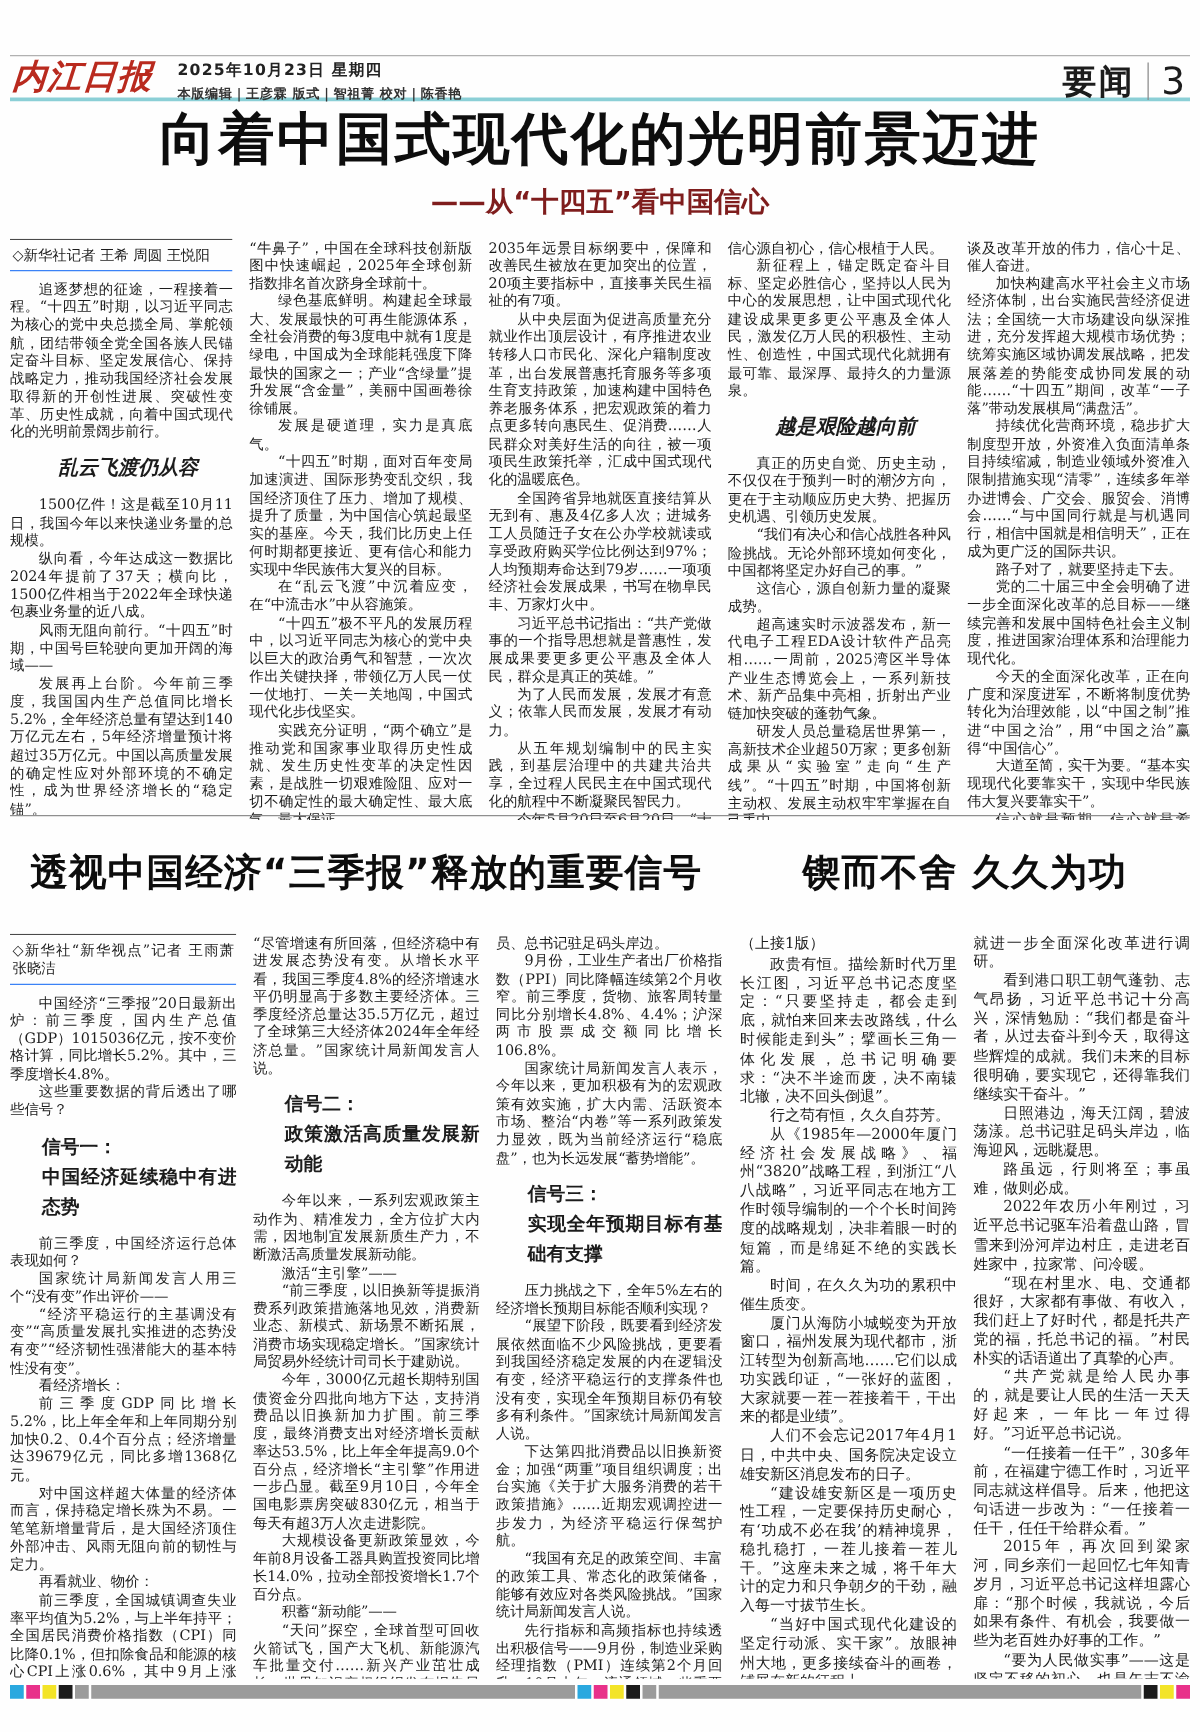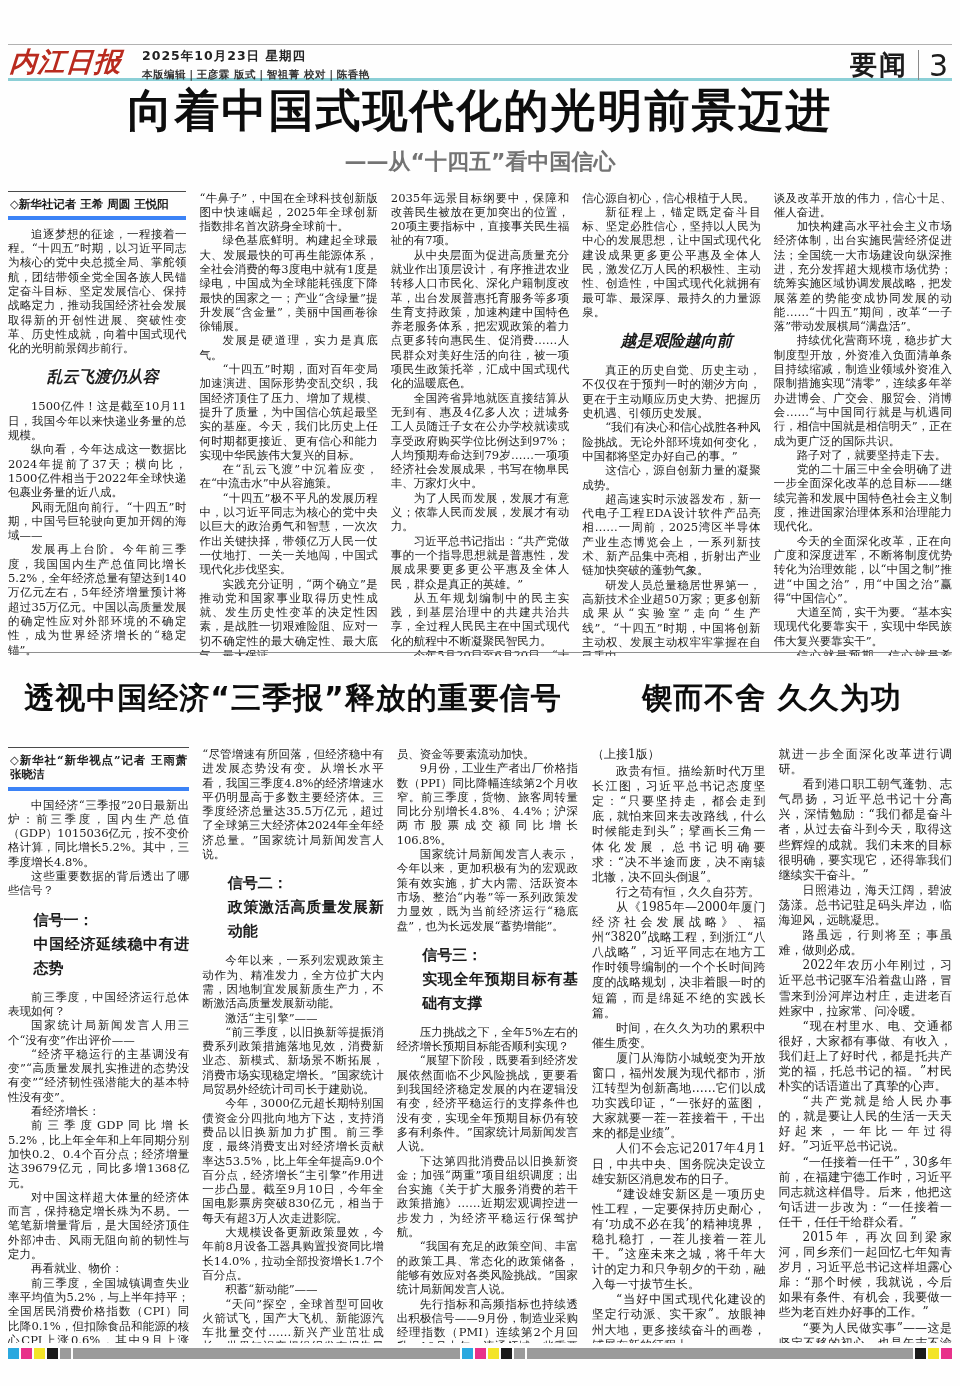--- a/index.html
+++ b/index.html
@@ -38,30 +38,30 @@
 
   
   .lead { position: absolute; top: 86px; left: 8px; right: 8px; }
   .lead-h {
     font-family: "DejaVu Sans","Liberation Sans",sans-serif;
     font-size: 45px; font-weight: 900; text-align: center;
     letter-spacing: 2px; line-height: 1.1; color:#0d0d0d;
   }
   .lead-sub {
     font-family: "DejaVu Sans","Liberation Sans",sans-serif;
-    font-size: 22px; font-weight: 700; text-align: center; margin-top: 11px; color:#737373;
+    font-size: 22px; font-weight: 700; text-align: center; margin-top: 11px; color:#7f1d1d;
   }
   .cols { display: flex; gap: 13px; overflow: hidden; }
   .cols-lead { margin-top: 14px; height: 465px; }
   .col { flex: 1 1 0; overflow: hidden; font-size: 11.5px; line-height: 14.3px; text-align: justify; }
   .col p { text-indent: 2em; }
   .col p.pcont, .col p.note, .col p.byline, .col p.sign, .col p.subhead, .col p.subhead2 { text-indent: 0; }
   .byline {
-    font-weight: 700; font-size: 11.5px;
-    border-top: 1px solid #4a4a4a; border-bottom: 4px solid #3b82f6;
+    font-weight: 400; font-size: 11.5px;
+    border-top: 1px solid #4a4a4a; border-bottom: 1px solid #3b82f6;
     padding: 5px 2px; margin-bottom: 7px;
   }
   .subhead {
     font-family: "DejaVu Sans","Liberation Sans",sans-serif;
     font-weight: 700; font-size: 16px; line-height: 1.25;
     padding: 12px 0 12px 2.4em;
     font-style: italic;
   }
   .subhead2 {
     font-family: "DejaVu Sans","Liberation Sans",sans-serif;
@@ -132,22 +132,22 @@
           <p class="p">发展是硬道理，实力是真底气。</p>
           <p class="p">“十四五”时期，面对百年变局加速演进、国际形势变乱交织，我国经济顶住了压力、增加了规模、提升了质量，为中国信心筑起最坚实的基座。今天，我们比历史上任何时期都更接近、更有信心和能力实现中华民族伟大复兴的目标。</p>
           <p class="p">在“乱云飞渡”中沉着应变，在“中流击水”中从容施策。</p>
           <p class="p">“十四五”极不平凡的发展历程中，以习近平同志为核心的党中央以巨大的政治勇气和智慧，一次次作出关键抉择，带领亿万人民一仗一仗地打、一关一关地闯，中国式现代化步伐坚实。</p>
           <p class="p">实践充分证明，“两个确立”是推动党和国家事业取得历史性成就、发生历史性变革的决定性因素，是战胜一切艰难险阻、应对一切不确定性的最大确定性、最大底气、最大保证。</p>
         </div>
         <div class="col">
           <p class="pcont">2035年远景目标纲要中，保障和改善民生被放在更加突出的位置，20项主要指标中，直接事关民生福祉的有7项。</p>
           <p class="p">从中央层面为促进高质量充分就业作出顶层设计，有序推进农业转移人口市民化、深化户籍制度改革，出台发展普惠托育服务等多项生育支持政策，加速构建中国特色养老服务体系，把宏观政策的着力点更多转向惠民生、促消费……人民群众对美好生活的向往，被一项项民生政策托举，汇成中国式现代化的温暖底色。</p>
           <p class="p">全国跨省异地就医直接结算从无到有、惠及4亿多人次；进城务工人员随迁子女在公办学校就读或享受政府购买学位比例达到97%；人均预期寿命达到79岁……一项项经济社会发展成果，书写在物阜民丰、万家灯火中。</p>
+          <p class="p">习近平总书记指出：“共产党做事的一个指导思想就是普惠性，发展成果要更多更公平惠及全体人民，群众是真正的英雄。”</p>
           <p class="p">为了人民而发展，发展才有意义；依靠人民而发展，发展才有动力。</p>
-          <p class="p">习近平总书记指出：“共产党做事的一个指导思想就是普惠性，发展成果要更多更公平惠及全体人民，群众是真正的英雄。”</p>
           <p class="p">从五年规划编制中的民主实践，到基层治理中的共建共治共享，全过程人民民主在中国式现代化的航程中不断凝聚民智民力。</p>
           <p class="p">今年5月20日至6月20日，“十五五”规划编制工作开展网络征求意见，累计收到311.3万条建议留言，问计于民、问需于民，汇聚起亿万人民的智慧和力量。</p>
         </div>
         <div class="col">
           <p class="pcont">信心源自初心，信心根植于人民。</p>
           <p class="p">新征程上，锚定既定奋斗目标、坚定必胜信心，坚持以人民为中心的发展思想，让中国式现代化建设成果更多更公平惠及全体人民，激发亿万人民的积极性、主动性、创造性，中国式现代化就拥有最可靠、最深厚、最持久的力量源泉。</p>
           <p class="subhead">越是艰险越向前</p>
           <p class="p">真正的历史自觉、历史主动，不仅仅在于预判一时的潮汐方向，更在于主动顺应历史大势、把握历史机遇、引领历史发展。</p>
           <p class="p">“我们有决心和信心战胜各种风险挑战。无论外部环境如何变化，中国都将坚定办好自己的事。”</p>
           <p class="p">这信心，源自创新力量的凝聚成势。</p>
@@ -192,21 +192,21 @@
             <p class="subhead2">信号二：<br>政策激活高质量发展新动能</p>
             <p class="p">今年以来，一系列宏观政策主动作为、精准发力，全方位扩大内需，因地制宜发展新质生产力，不断激活高质量发展新动能。</p>
             <p class="p">激活“主引擎”——</p>
             <p class="p">“前三季度，以旧换新等提振消费系列政策措施落地见效，消费新业态、新模式、新场景不断拓展，消费市场实现稳定增长。”国家统计局贸易外经统计司司长于建勋说。</p>
             <p class="p">今年，3000亿元超长期特别国债资金分四批向地方下达，支持消费品以旧换新加力扩围。前三季度，最终消费支出对经济增长贡献率达53.5%，比上年全年提高9.0个百分点，经济增长“主引擎”作用进一步凸显。截至9月10日，今年全国电影票房突破830亿元，相当于每天有超3万人次走进影院。</p>
             <p class="p">大规模设备更新政策显效，今年前8月设备工器具购置投资同比增长14.0%，拉动全部投资增长1.7个百分点。</p>
             <p class="p">积蓄“新动能”——</p>
             <p class="p">“天问”探空，全球首型可回收火箭试飞，国产大飞机、新能源汽车批量交付……新兴产业茁壮成长。世界知识产权组织发布报告显示，2025年我国创新能力综合排名上升至全球前十。</p>
           </div>
           <div class="col">
-            <p class="pcont">员、资金等要素流动加快。</p>
+            <p class="pcont">员、总书记驻足码头岸边。</p>
             <p class="p">9月份，工业生产者出厂价格指数（PPI）同比降幅连续第2个月收窄。前三季度，货物、旅客周转量同比分别增长4.8%、4.4%；沪深两市股票成交额同比增长106.8%。</p>
             <p class="p">国家统计局新闻发言人表示，今年以来，更加积极有为的宏观政策有效实施，扩大内需、活跃资本市场、整治“内卷”等一系列政策发力显效，既为当前经济运行“稳底盘”，也为长远发展“蓄势增能”。</p>
             <p class="subhead2">信号三：<br>实现全年预期目标有基础有支撑</p>
             <p class="p">压力挑战之下，全年5%左右的经济增长预期目标能否顺利实现？</p>
             <p class="p">“展望下阶段，既要看到经济发展依然面临不少风险挑战，更要看到我国经济稳定发展的内在逻辑没有变，经济平稳运行的支撑条件也没有变，实现全年预期目标仍有较多有利条件。”国家统计局新闻发言人说。</p>
             <p class="p">下达第四批消费品以旧换新资金；加强“两重”项目组织调度；出台实施《关于扩大服务消费的若干政策措施》……近期宏观调控进一步发力，为经济平稳运行保驾护航。</p>
             <p class="p">“我国有充足的政策空间、丰富的政策工具、常态化的政策储备，能够有效应对各类风险挑战。”国家统计局新闻发言人说。</p>
             <p class="p">先行指标和高频指标也持续透出积极信号——9月份，制造业采购经理指数（PMI）连续第2个月回升；10月上旬，流通领域一些重要工业品价格持续回升；国庆中秋假期国内出游8.88亿人次，体育赛事、演唱会、音乐节等人气十足……</p>
           </div>
         </div>

